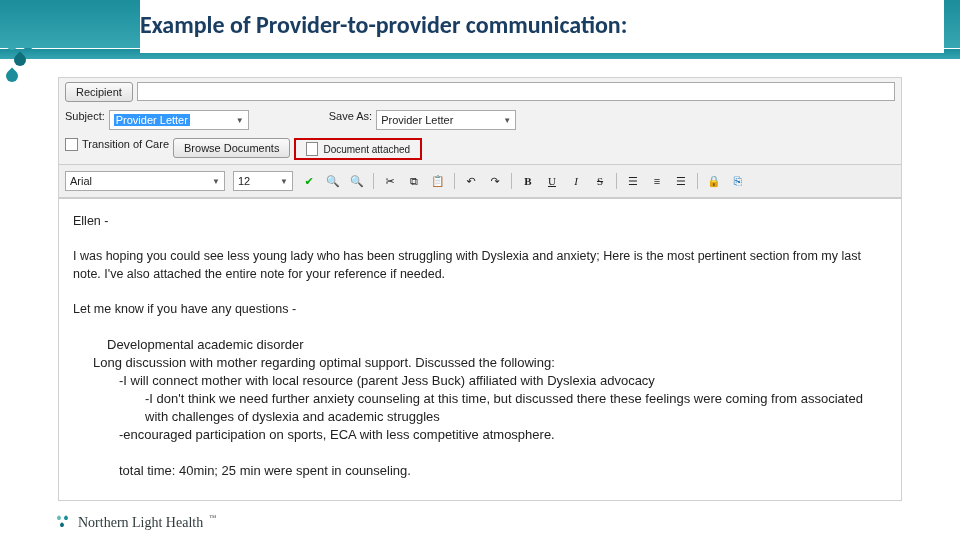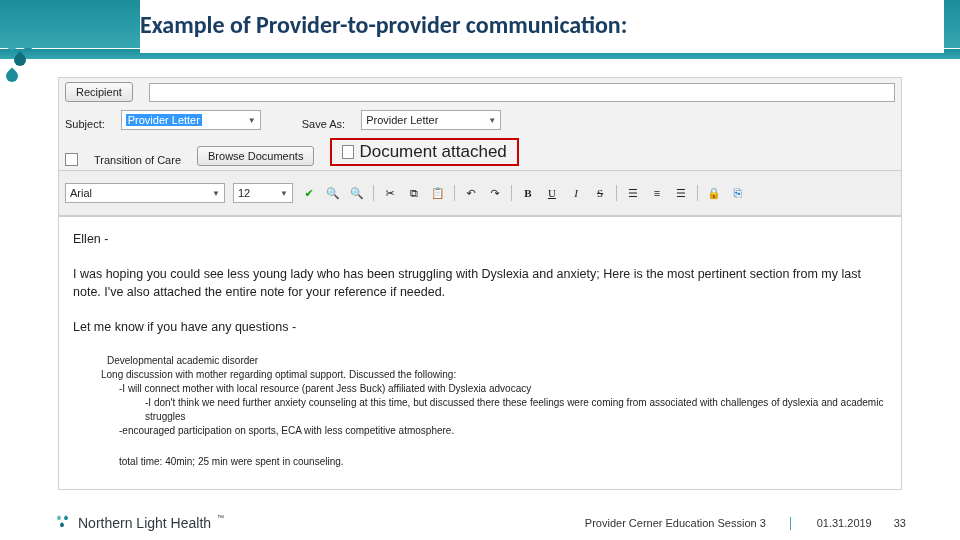--- a/index.html
+++ b/index.html
@@ -2,34 +2,34 @@
 <html><head>
 <meta charset="utf-8">
 <style>
 html,body{margin:0;padding:0;width:960px;height:540px;background:#fff;font-family:Arial,Helvetica,sans-serif;font-size:12px;color:#000;position:relative;overflow:hidden}
 .banner{height:48px;background:linear-gradient(180deg,#1b8d9b 0%,#36a6b2 100%);display:flex;align-items:center;padding-left:140px;position:relative}
 .banner-title{font-family:'Calibri','Arial',sans-serif;font-size:24px;font-weight:600;color:#1a3d62;background:#fff;padding:14px 24px 14px 0;width:780px}
 .subbanner{height:10px;background:linear-gradient(180deg,#1b8d9b 0%,#36a6b2 100%);border-top:1px solid #fff}
 .decor{position:absolute;left:0;top:0;width:44px;height:120px;overflow:hidden}
 .drop{width:12px;height:12px;background:#1b8d9b;border-radius:0 50% 50% 50%;transform:rotate(45deg);position:absolute}
 .app{margin:18px 58px 0 58px;font-family:Tahoma,Arial,sans-serif;font-size:11px;color:#222;background:#f2f2f2;border:1px solid #d0d0d0}
-.toolbar-row{display:flex;align-items:flex-end;gap:16px;padding:4px 6px}
+.toolbar-row{display:flex;align-items:flex-start;gap:4px;padding:4px 6px}
 .btn{background:linear-gradient(180deg,#fafafa,#e4e4e4);border:1px solid #9a9a9a;border-radius:3px;padding:3px 10px;cursor:default;font-size:11px;color:#222}
 .field{background:#fff;border:1px solid #aaa;height:17px;line-height:17px;padding:0 4px;font-size:11px}
 .combo{background:#fff;border:1px solid #aaa;height:18px;display:flex;align-items:center;justify-content:space-between;padding:0 4px;font-size:11px;min-width:130px}
 .combo .arrow{font-size:8px;color:#555}
-.attach-badge{border:2px solid #c80000;padding:2px 10px;display:flex;align-items:center;gap:5px;font-size:17px;background:#f3f3f3}
+.attach-badge{border:2px solid #c80000;padding:2px 10px;display:flex;align-items:center;gap:5px;font-size:10px;background:#f3f3f3}
 .sel{background:#3399ff;color:#fff;padding:0 2px}
 .ck{width:11px;height:11px;border:1px solid #888;background:#fff;display:inline-block;vertical-align:middle}
-.fmt-row{border-top:1px solid #ccc;border-bottom:1px solid #ccc;background:#efefef;padding:12px 6px;display:flex;align-items:center;gap:8px}
+.fmt-row{border-top:1px solid #ccc;border-bottom:1px solid #ccc;background:#efefef;padding:6px 6px;display:flex;align-items:center;gap:8px}
 .ic{width:16px;height:16px;display:inline-flex;align-items:center;justify-content:center;font-size:11px}
 .sep{width:1px;height:16px;background:#bbb}
 .body-area{background:#fff;border-top:1px solid #ccc;padding:14px 14px 20px 14px;min-height:230px;font-size:12.5px;color:#222;line-height:1.4}
-.body-area .indent{margin-left:34px;font-size:10px;color:#222}
-.footer{position:absolute;left:0;bottom:8px;width:100%;display:flex;align-items:center;justify-content:space-between;padding:0 54px 0 54px;box-sizing:border-box;font-family:Liberation Sans, sans-serif;font-size:11px;color:#333}
+.body-area .indent{margin-left:34px;font-size:13px;color:#222}
+.footer{position:absolute;left:0;bottom:8px;width:100%;display:flex;align-items:center;justify-content:space-between;padding:0 36px 0 54px;box-sizing:border-box;font-family:Liberation Serif, serif;font-size:11px;color:#333}
 .logo{display:flex;align-items:center;gap:6px;color:#2e3a3d}
 .logo-mark{width:18px;height:18px;position:relative}
 .logo-mark span{position:absolute;width:4px;height:4px;border-radius:0 50% 50% 50%;transform:rotate(45deg)}
 .foot-right{display:flex;align-items:center;gap:22px}
 .foot-sep{color:#1b8d9b}
 </style>
 </head>
 <body>
 
 <div class="decor">
@@ -54,21 +54,21 @@
     <div class="btn">Recipient</div>
     <div class="field" style="flex:1"></div>
   </div>
 
   <div class="toolbar-row">
     <span>Subject:</span>
     <div class="combo">
       <span class="sel">Provider Letter</span>
       <span class="arrow">▼</span>
     </div>
-    <span style="margin-left:25px">Save As:</span>
+    <span style="margin-left:76px">Save As:</span>
     <div class="combo">
       <span>Provider Letter</span>
       <span class="arrow">▼</span>
     </div>
   </div>
 
   <div class="toolbar-row">
     <span class="ck"></span>
     <span>Transition of Care</span>
     <div class="btn" style="">Browse Documents</div>
@@ -112,38 +112,32 @@
   </div>
 
   <div class="body-area">
     <div>Ellen -</div>
     <br>
     <div>I was hoping you could see less young lady who has been struggling with Dyslexia and anxiety; Here is the most pertinent section from my last note.  I've also attached the entire note for your reference if needed.</div>
     <br>
     <div>Let me know if you have any questions -</div>
     <br>
     <div class="indent">Developmental academic disorder</div>
-    <div class="indent" style="margin-left:28px">Long discussion with mother regarding optimal support.  Discussed the following:</div>
+    <div class="indent" style="margin-left:20px">Long discussion with mother regarding optimal support.  Discussed the following:</div>
     <div class="indent" style="margin-left:46px">-I will connect mother with local resource (parent Jess Buck) affiliated with Dyslexia advocacy</div>
     <div class="indent" style="margin-left:72px">-I don't think we need further anxiety counseling at this time, but discussed there these feelings were coming from associated with challenges of dyslexia and academic struggles</div>
     <div class="indent" style="margin-left:46px">-encouraged participation on sports, ECA with less competitive atmosphere.</div>
     <br>
     <div class="indent" style="margin-left:46px">total time: 40min; 25 min were spent in counseling.</div>
   </div>
 </div>
 
 <div class="footer">
   <div class="logo">
     <span class="logo-mark">
       <span style="left:3px;top:2px;background:#6bb;"></span>
       <span style="left:10px;top:2px;background:#1b8d9b"></span>
       <span style="left:6px;top:9px;background:#0f6e79"></span>
     </span>
     <span style="font-size:14px;font-weight:500">Northern Light Health</span>
     <span style="font-size:7px;align-self:flex-start">™</span>
   </div>
-  <div class="foot-right">
-    <span>Provider Cerner Education Session 3</span>
-    <span class="foot-sep">│</span>
-    <span>01.31.2019</span>
-    <span>33</span>
-  </div>
 </div>
 
 </body></html>

